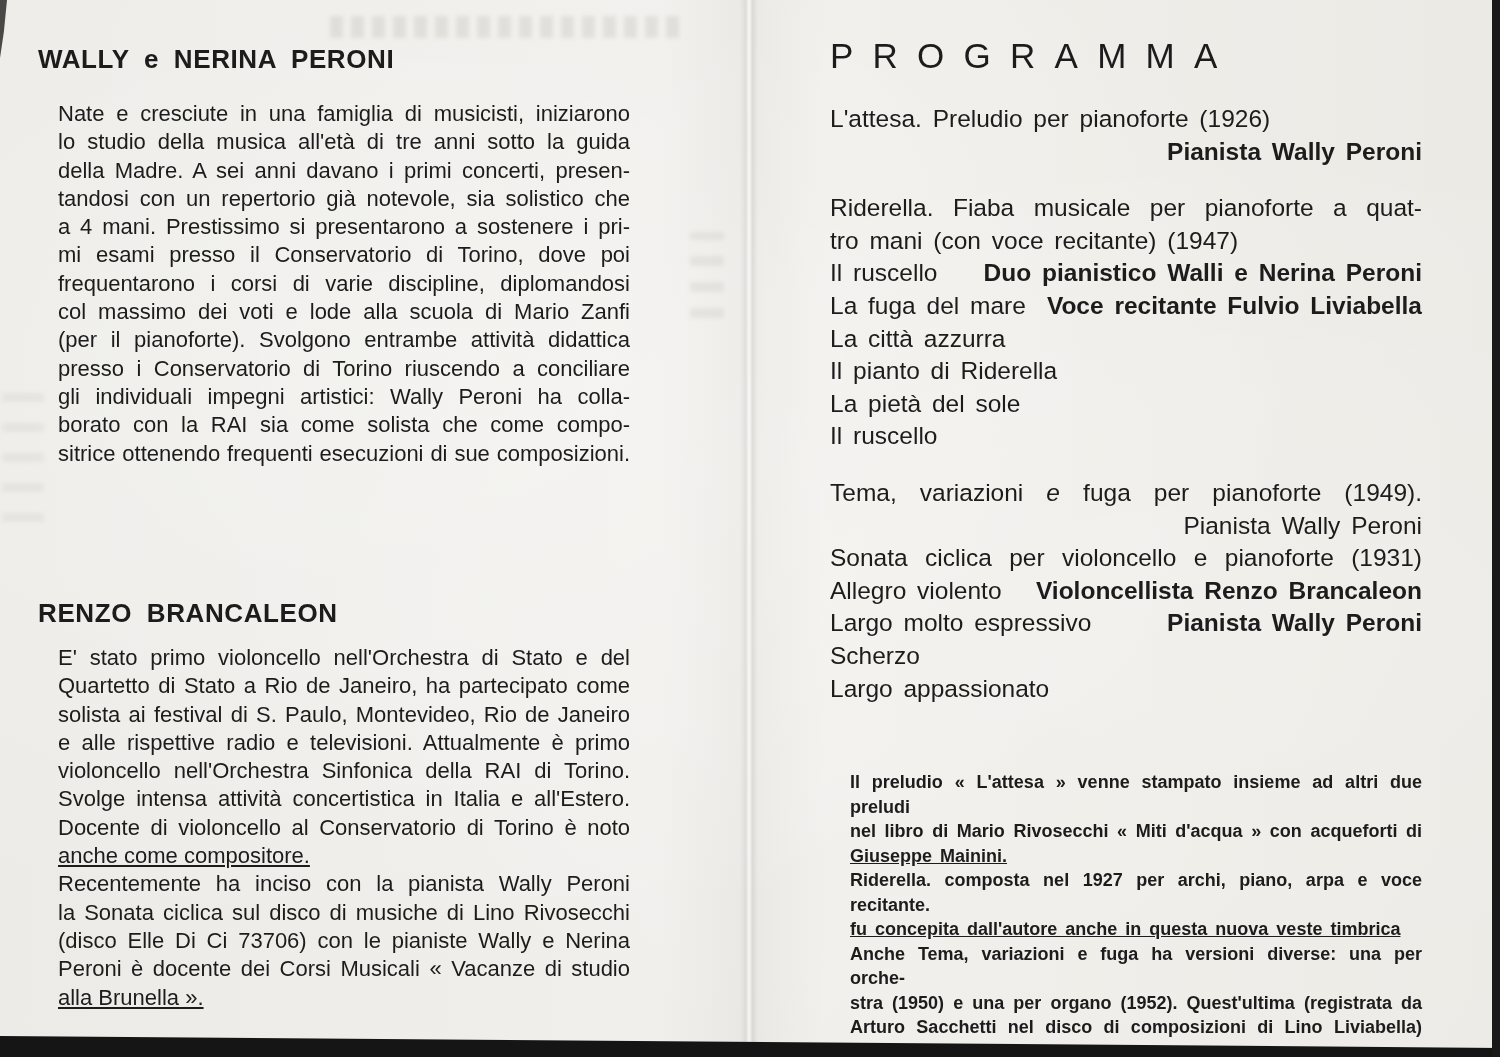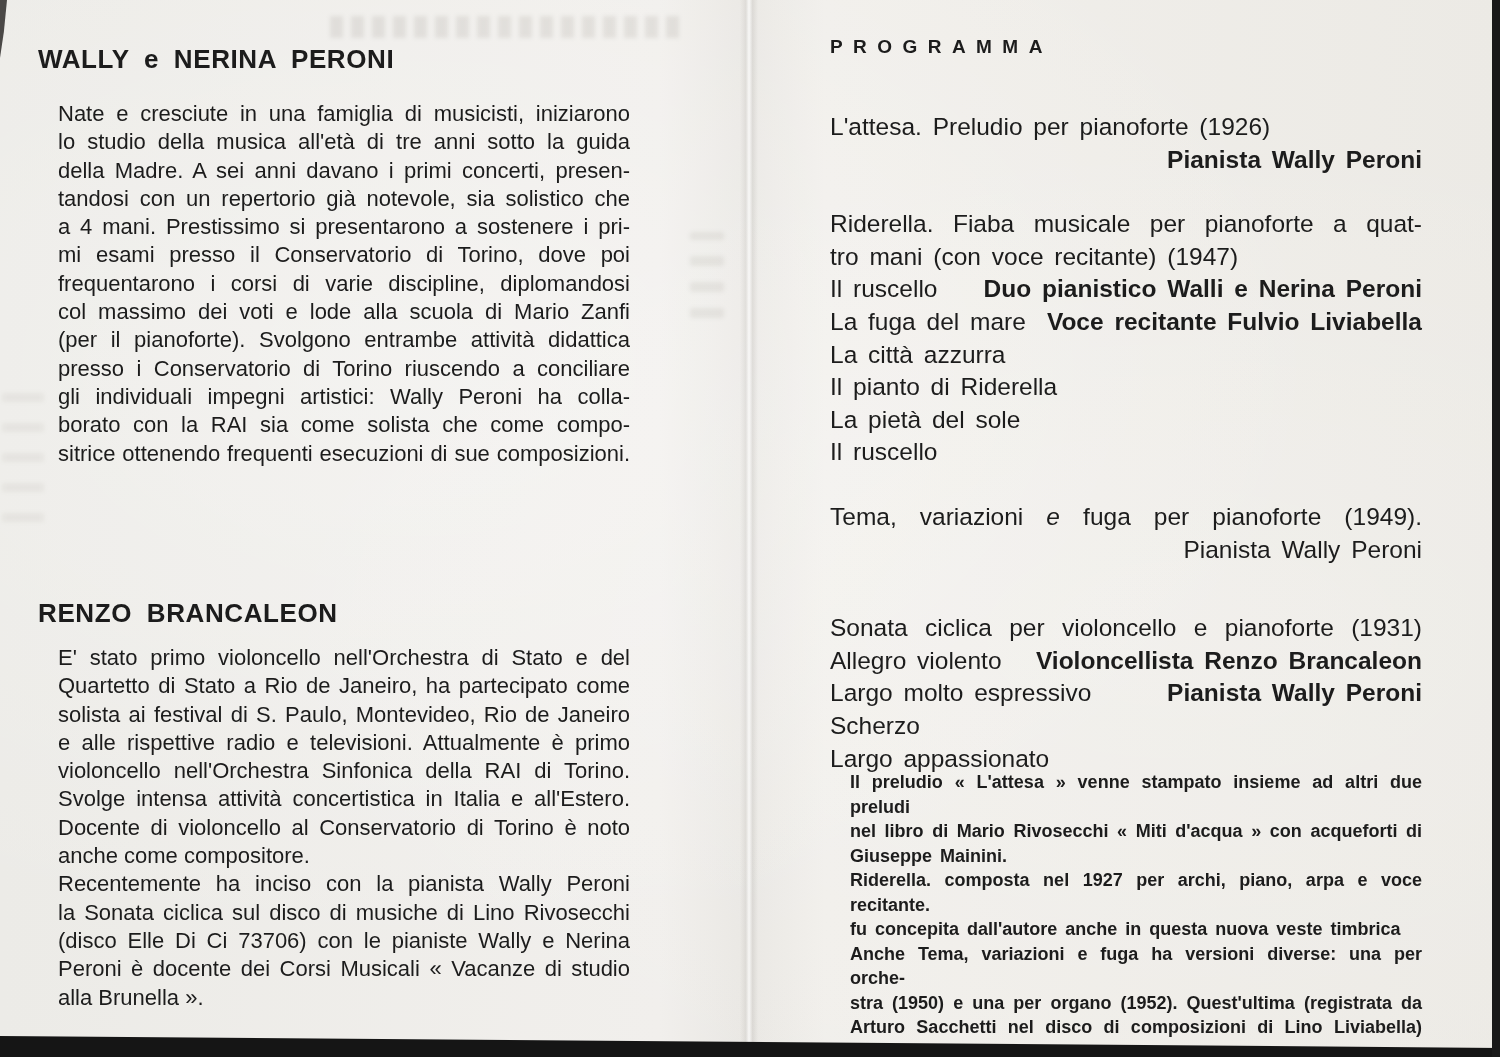--- a/index.html
+++ b/index.html
@@ -42,36 +42,36 @@
 
   
   .page-left  { position:absolute; left:38px;  top:8px; width:592px; height:743px; }
   .page-right { position:absolute; left:830px; top:0; width:592px; height:1057px; }
 
   .h-bio {
     position:absolute; left:0; font-size:26px; font-weight:700;
     letter-spacing:0.6px; word-spacing:7px; white-space:nowrap;
   }
   .h-prog {
-    position:absolute; left:0; top:36px; font-size:19px; font-weight:700;
+    position:absolute; left:0; top:36px; font-size:35px; font-weight:400;
     letter-spacing:0.55em; white-space:nowrap;
   }
 
   .bio { position:absolute; left:0; width:592px; font-size:22px; line-height:28.3px; }
   .bio .ln, .notes .ln { text-align:justify; text-align-last:justify;margin-left:20px; }
-  .bio .ln.l, .notes .ln.l { text-align-last:left; }
-
-  .prog { position:absolute; left:0; top:111px; width:592px; font-size:24.5px; line-height:32.6px; }
+  .bio .ln.l, .notes .ln.l { text-align-last:left;text-decoration:underline; }
+
+  .prog { position:absolute; left:0; top:103px; width:592px; font-size:24.5px; line-height:32.6px; }
   .pl { word-spacing:4px; }
   .pl .b { font-weight:700; }
   .pl .it { font-style:italic; }
   .pl.split { display:flex; justify-content:space-between; }
   .pl.right { text-align:right; }
-  .pl.just { text-align:justify; text-align-last:justify;margin-top:46px; }
-  .pl.gap { margin-top:32px; }
+  .pl.just { text-align:justify; text-align-last:justify; }
+  .pl.gap { margin-top:24px; }
 
   .notes {
     position:absolute; left:0; top:770px; width:592px;
     font-size:18px; line-height:24.5px; font-weight:700; word-spacing:3px;
   }
 </style>
 </head>
 <body>
 
 <div class="paper"></div>

